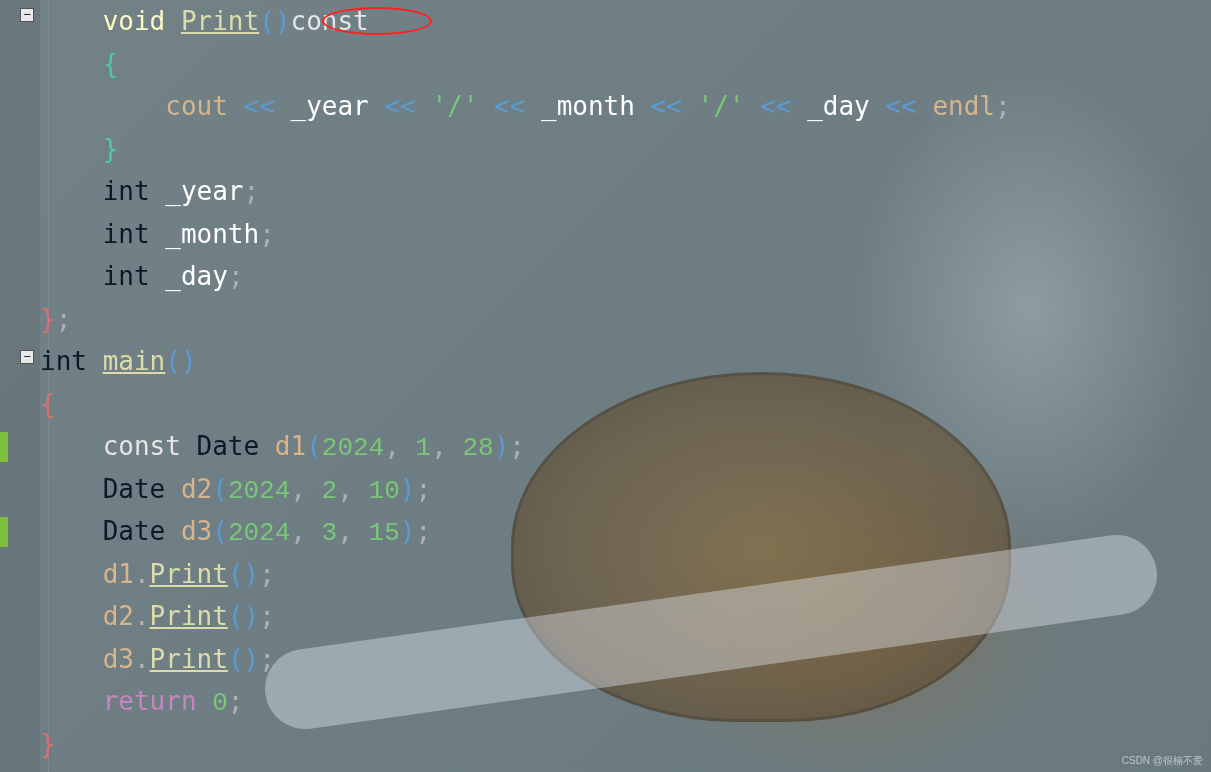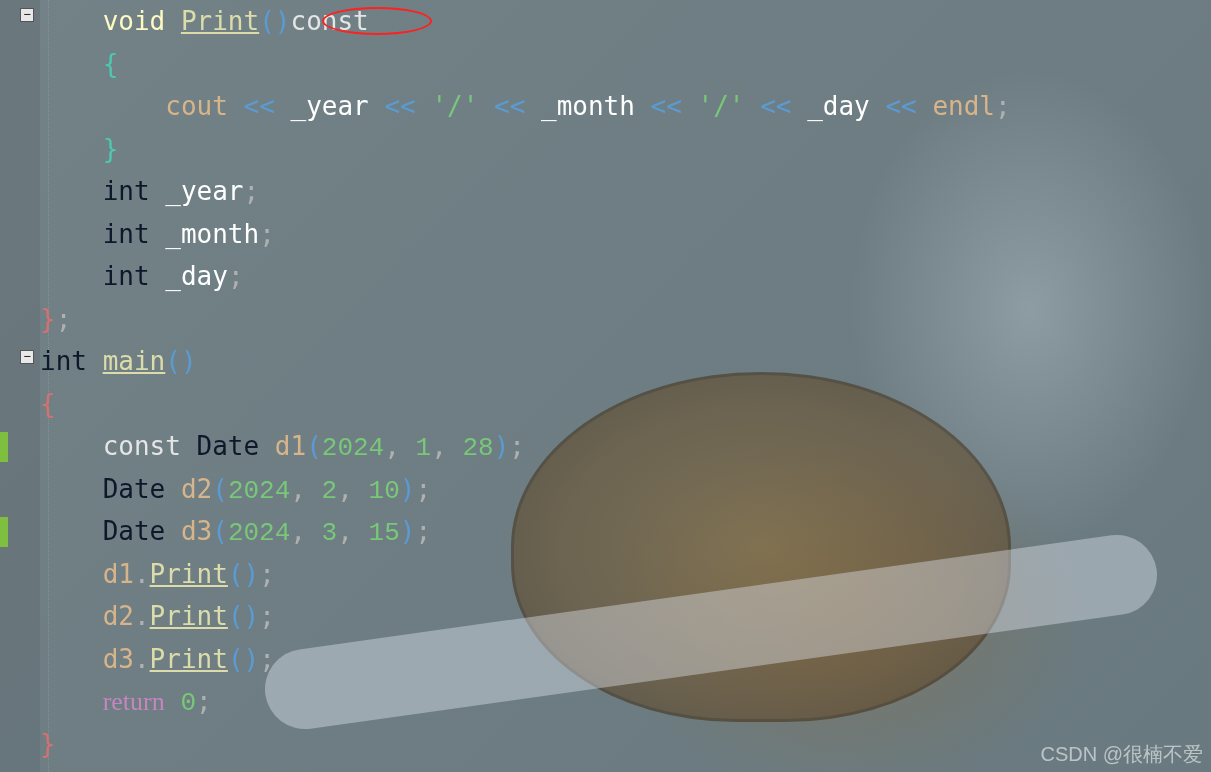--- a/index.html
+++ b/index.html
@@ -76,21 +76,21 @@
     left: 40px;
     top: 0;
     right: 0;
     line-height: 42.5px;
     white-space: pre;
   }
   .line { height: 42.5px; }
   .kw-void { color: #fef9c3; }
   .kw-int { color: #0f172a; }
   .kw-const { color: #e5e5e5; }
-  .kw-return { color: #c586c0; font-family: Liberation Serif, serif; }
+  .kw-return { color: #c586c0; }
   .fn { color: #dcdcaa; text-decoration: underline; }
   .type { color: #0f172a; }
   .var { color: #d8b48a; }
   .member { color: #ffffff; }
   .brace { color: #d87070; }
   .brace2 { color: #4ec9b0; }
   .paren { color: #5a9bd4; }
   .op { color: #5a9bd4; }
   .str { color: #78c878; }
   .num { color: #78c878; font-family: Liberation Mono, monospace; }
@@ -101,21 +101,21 @@
     position: absolute;
     border: 2.5px solid #ff2020;
     border-radius: 50%;
     pointer-events: none;
   }
   .watermark {
     position: absolute;
     right: 8px;
     bottom: 4px;
     color: rgba(255,255,255,0.55);
-    font-size: 20px;
+    font-size: 10px;
     font-family: sans-serif;
   }
   .guide {
     position: absolute;
     width: 1px;
     border-left: 1px dotted rgba(200,200,200,0.25);
     top: 0;
     bottom: 0;
   }
 </style>

